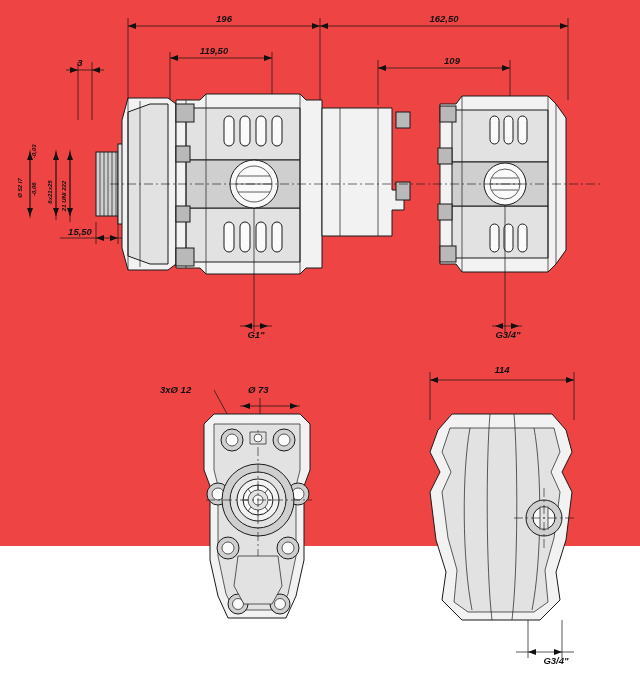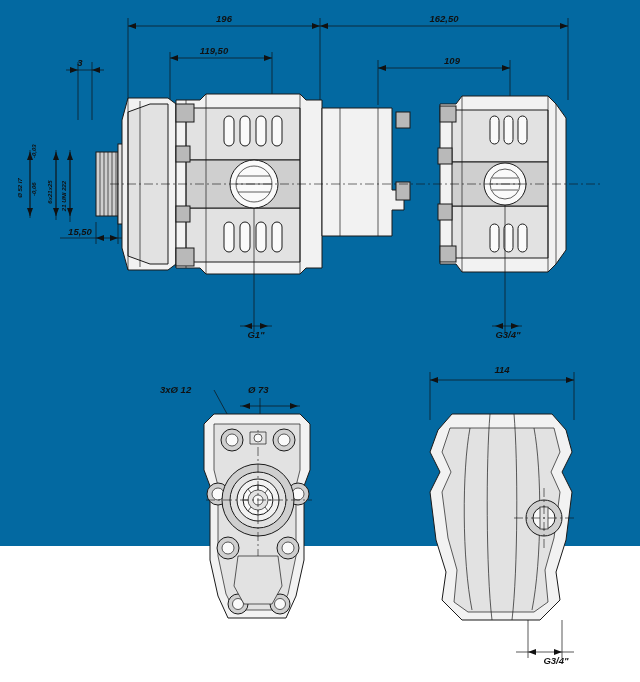--- a/index.html
+++ b/index.html
@@ -1,17 +1,17 @@
 <!DOCTYPE html>
 <html><head>
 <meta charset="utf-8">
 <style>
   html,body{margin:0;padding:0;background:#ffffff;}
   body{width:640px;height:682px;font-family:"Liberation Sans",sans-serif;overflow:hidden;}
-  #sheet{position:relative;width:640px;height:546px;background:#0369a1;}
+  #sheet{position:relative;width:640px;height:546px;background:#ef4444;}
   svg{display:block;}
   .dimtxt{font-family:"Liberation Sans",sans-serif;font-size:9.5px;fill:#111;font-style:italic;font-weight:600;}
   .dimtxt-xs{font-family:"Liberation Sans",sans-serif;font-size:6px;fill:#111;font-style:italic;font-weight:600;}
   .ln{stroke:#1a1a1a;fill:none;stroke-width:1;}
   .ln-t{stroke:#1a1a1a;fill:none;stroke-width:0.7;}
   .dim{stroke:#111;fill:none;stroke-width:0.7;}
   .ctr{stroke:#111;fill:none;stroke-width:0.6;stroke-dasharray:9,3,2,3;}
   .fill-l{fill:#f2f2f2;}
   .fill-m{fill:#e2e2e2;}
   .fill-d{fill:#cfcfcf;}

